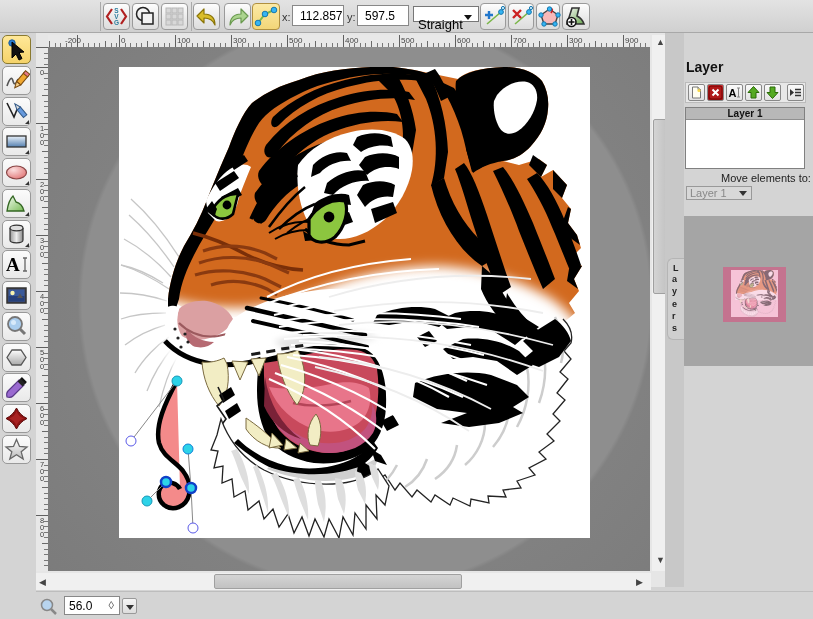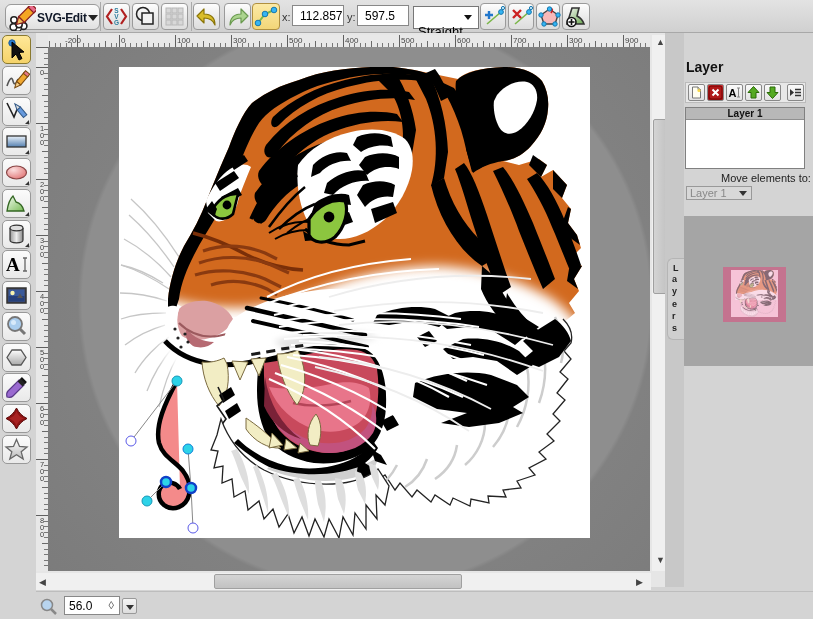--- a/index.html
+++ b/index.html
@@ -5,21 +5,21 @@
 * { margin:0; padding:0; box-sizing:border-box; }
 html,body { width:813px; height:619px; overflow:hidden; font-family:"Liberation Sans", sans-serif; background:#d4d4d4; }
 #toolbar { position:absolute; left:0; top:0; width:813px; height:33px; background:linear-gradient(#e3e3e3,#d0d0d0); border-bottom:1px solid #a8a8a8; }
 .tbtn { position:absolute; top:3px; height:27px; background:linear-gradient(#fdfdfd,#e8e8e8 60%,#ddd); border:1px solid #9a9a9a; border-radius:4px; }
 #mainbtn { position:absolute; left:5px; top:4px; width:95px; height:26px; background:linear-gradient(#fcfcfc,#e0e0e0); border:1px solid #9a9a9a; border-radius:6px; }
 #mainbtn .txt { position:absolute; left:31px; top:6px; font-size:12px; font-weight:bold; color:#101828; letter-spacing:-0.3px; }
 #mainbtn .arr { position:absolute; left:82px; top:10px; width:0; height:0; border-left:5px solid transparent; border-right:5px solid transparent; border-top:6px solid #222; }
 .sep { position:absolute; top:2px; width:1px; height:29px; background:#aaa; }
 .lbl { position:absolute; top:11px; font-size:11px; color:#333; }
 .tinput { position:absolute; top:5px; width:52px; height:21px; border:1px solid #888; background:#fff; font-size:12px; font-family:"Liberation Sans",sans-serif; padding-left:7px; line-height:19px; color:#000; }
-#seltool { position:absolute; left:413px; top:6px; width:66px; height:23px; background:#fff; border:1px solid #777; font-size:13px; color:#000; padding:17px 0 0 4px; }
+#seltool { position:absolute; left:413px; top:6px; width:66px; height:16px; background:#fff; border:1px solid #777; font-size:13px; color:#000; padding:10px 0 0 4px; }
 #seltool .arr { position:absolute; right:6px; top:8px; width:0; height:0; border-left:4px solid transparent; border-right:4px solid transparent; border-top:5px solid #111; }
 
 #leftpanel { position:absolute; left:0; top:33px; width:36px; height:586px; background:#d4d4d4; }
 .ltb { position:absolute; left:2px; width:29px; height:29px; background:linear-gradient(#fbfbfb,#e9e9e9); border:1px solid #999; border-radius:5px; }
 .ltb.sel { background:linear-gradient(#ffe898,#f5d36a); border-color:#8a7a30; }
 .flyout:after { content:""; position:absolute; right:1px; bottom:1px; border-left:4px solid transparent; border-bottom:4px solid #333; width:0; height:0; }
 
 #workspace { position:absolute; left:36px; top:33px; width:629px; height:554px; background:#e6e6e6; }
 #rulerx { position:absolute; left:12px; top:2px; width:602px; height:12px; background-color:#e8e8e8; overflow:hidden;
   background-image:
@@ -66,40 +66,20 @@
 #thumb .inner { position:absolute; left:8px; top:3px; width:47px; height:47px; background:#f6c8da; }
 
 #bottombar { position:absolute; left:36px; top:591px; width:777px; height:28px; background:#d4d4d4; border-top:1px solid #bdbdbd; }
 #zoominput { position:absolute; left:28px; top:4px; width:56px; height:19px; background:#fff; border:1px solid #888; font-size:12px; padding:2px 0 0 4px; }
 #zoomdd { position:absolute; left:86px; top:6px; width:15px; height:16px; background:linear-gradient(#f5f5f5,#ddd); border:1px solid #999; border-radius:2px; }
 #zoomdd .arr { position:absolute; left:3px; top:6px; width:0; height:0; border-left:4px solid transparent; border-right:4px solid transparent; border-top:5px solid #333; }
 </style>
 </head>
 <body>
 <div id="toolbar">
-  <div id="mainbtn">
-    <svg style="position:absolute;left:3px;top:1px" width="27" height="25" viewBox="0 0 27 25">
-      <g stroke="#222" stroke-width="1.6" fill="#fff">
-        <circle cx="7" cy="17" r="3.4"></circle>
-          <circle cx="13" cy="15" r="3.4"></circle>
-          <circle cx="14.5" cy="20" r="3.4"></circle>
-          <circle cx="9" cy="22" r="3.4"></circle>
-          <circle cx="4.5" cy="21" r="3.4"></circle>
-          <circle cx="5" cy="14" r="3.2"></circle>
-          <circle cx="10" cy="18.5" r="3.2"></circle>
-      </g>
-      <g transform="rotate(45 16 10)">
-        <rect x="12" y="-1" width="8" height="16" fill="#f5a623" stroke="#8a1f1f" stroke-width="1.2"></rect>
-        <rect x="12" y="-3" width="8" height="4.5" fill="#e86a8a" stroke="#8a1f1f" stroke-width="1.2"></rect>
-        <path d="M12 15 L16 22 L20 15 Z" fill="#f0c060" stroke="#8a1f1f" stroke-width="1.2"></path>
-      </g>
-    </svg>
-    <div class="txt">SVG-Edit</div>
-      <div class="arr"></div>
-  </div>
   <div class="sep" style="left:100px"></div>
   <div class="tbtn" style="left:103px;width:27px">
     <svg width="25" height="25" viewBox="0 0 25 25" style="margin-top:0px">
       <path d="M8 5 L3 12.5 L8 20" stroke="#b02020" stroke-width="2.2" fill="none"></path>
       <path d="M17 5 L22 12.5 L17 20" stroke="#b02020" stroke-width="2.2" fill="none"></path>
       <text x="12.5" y="9" font-size="6.5" font-weight="bold" fill="#2e7e9e" text-anchor="middle">S</text>
       <text x="12.5" y="15" font-size="6.5" font-weight="bold" fill="#2e7e9e" text-anchor="middle">V</text>
       <text x="12.5" y="21" font-size="6.5" font-weight="bold" fill="#2e7e9e" text-anchor="middle">G</text>
     </svg>
   </div>

